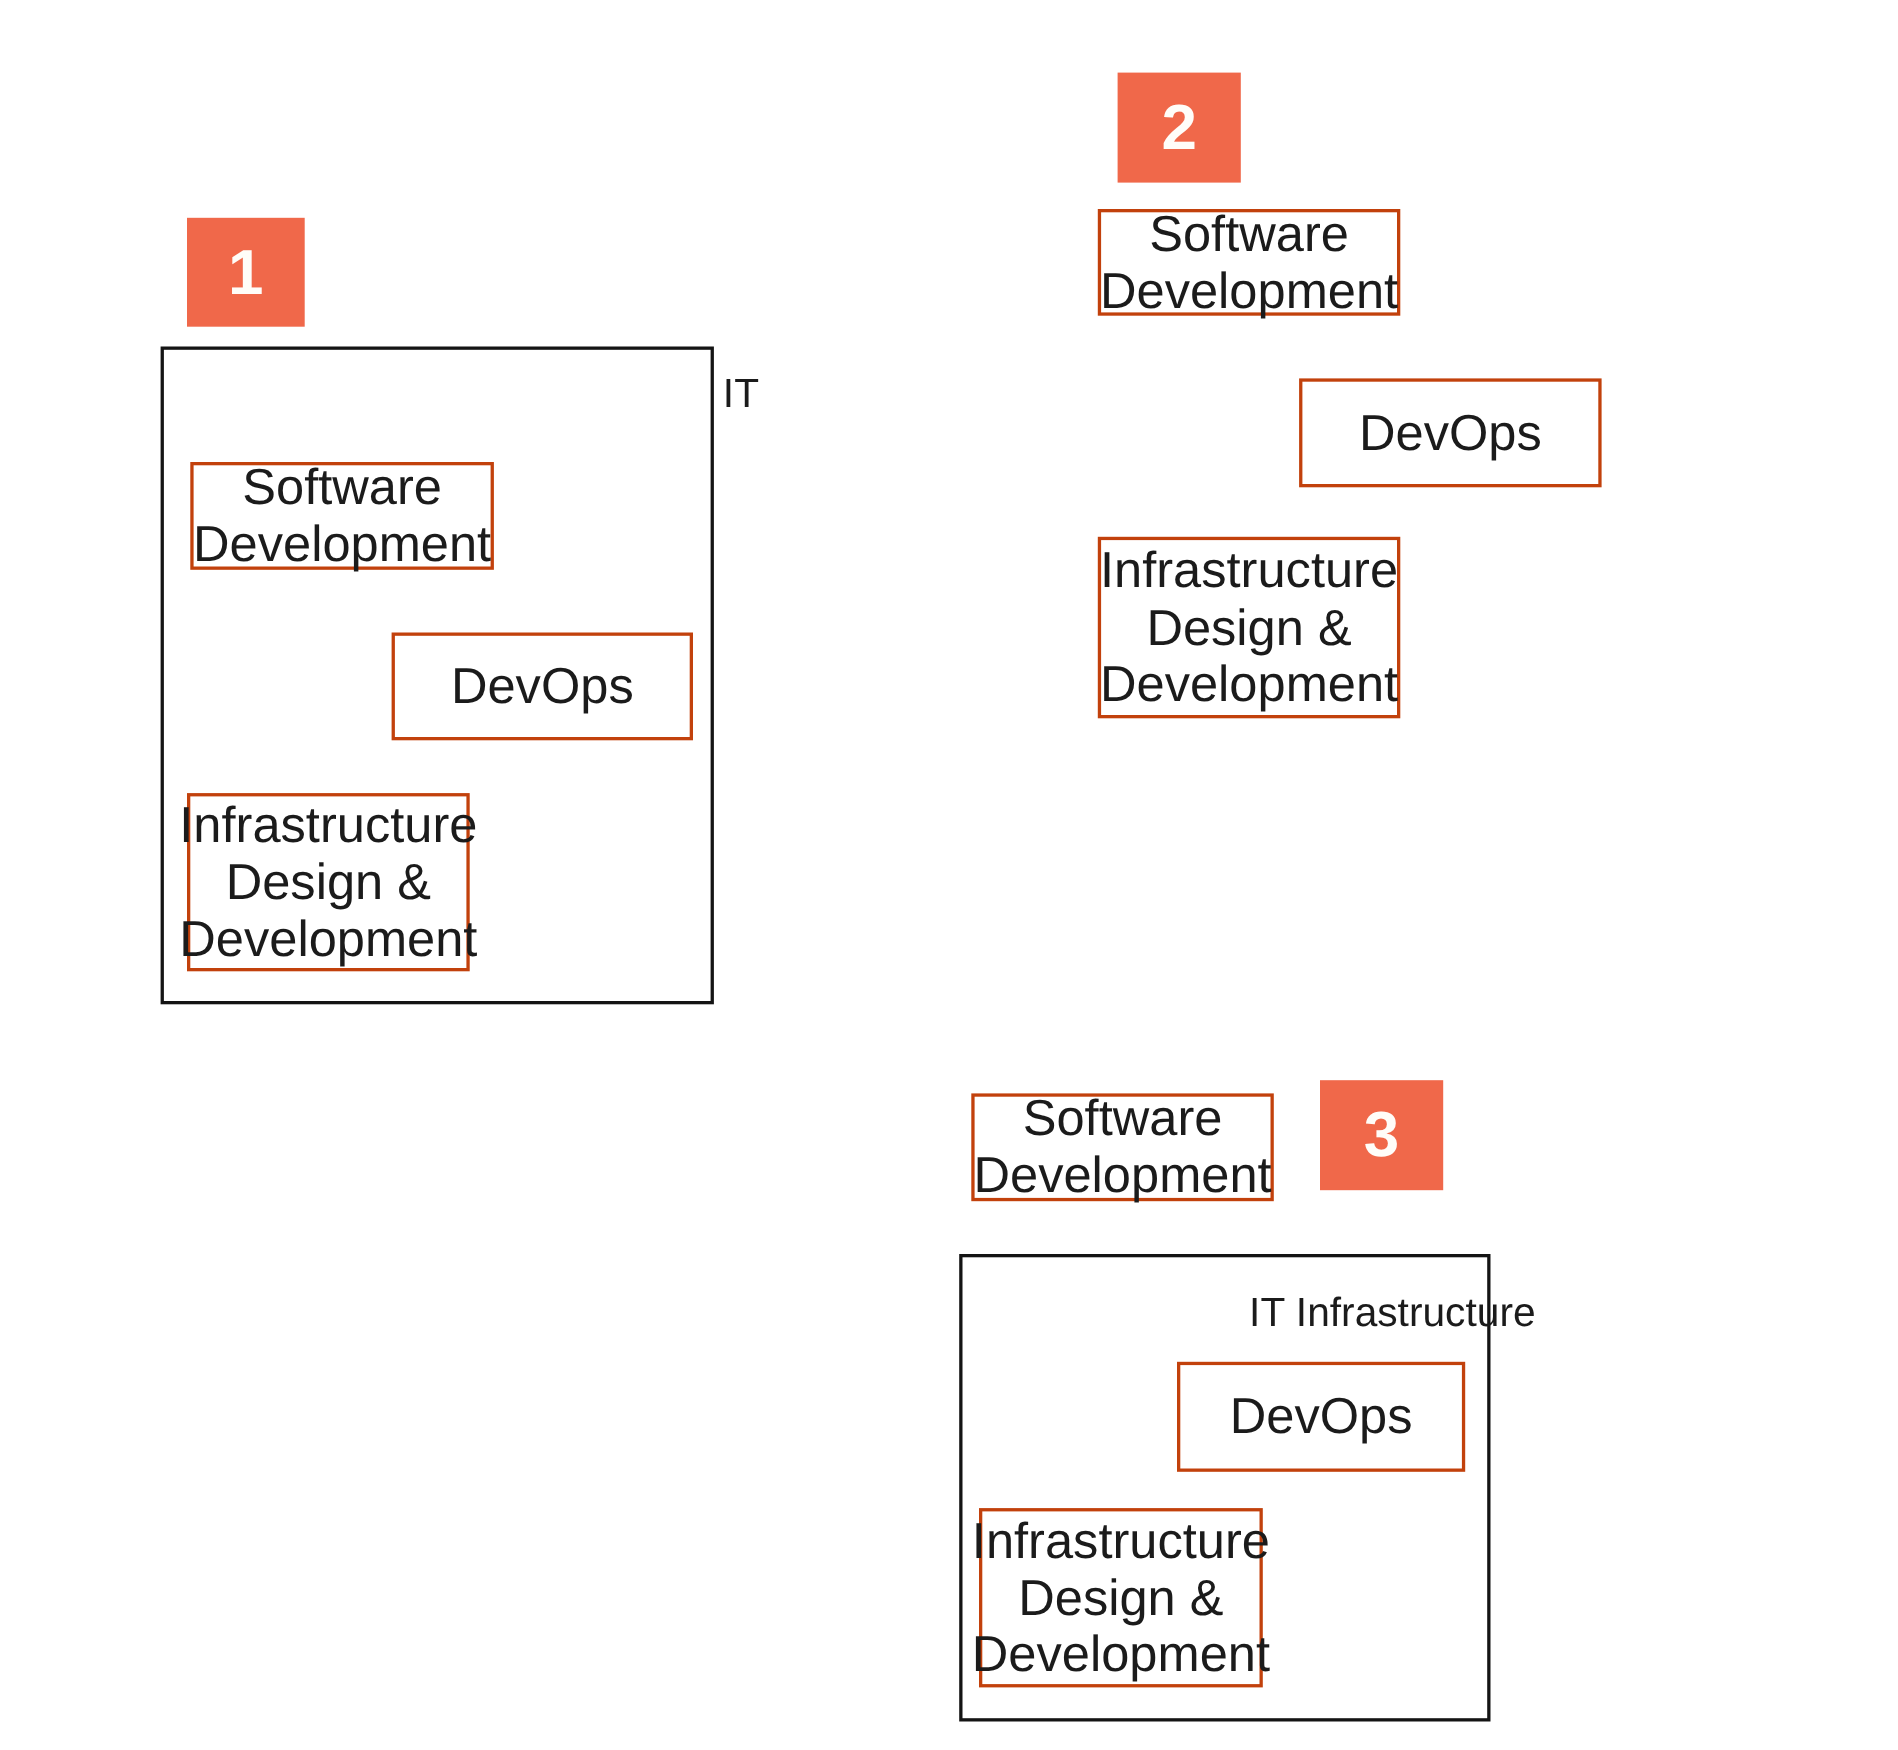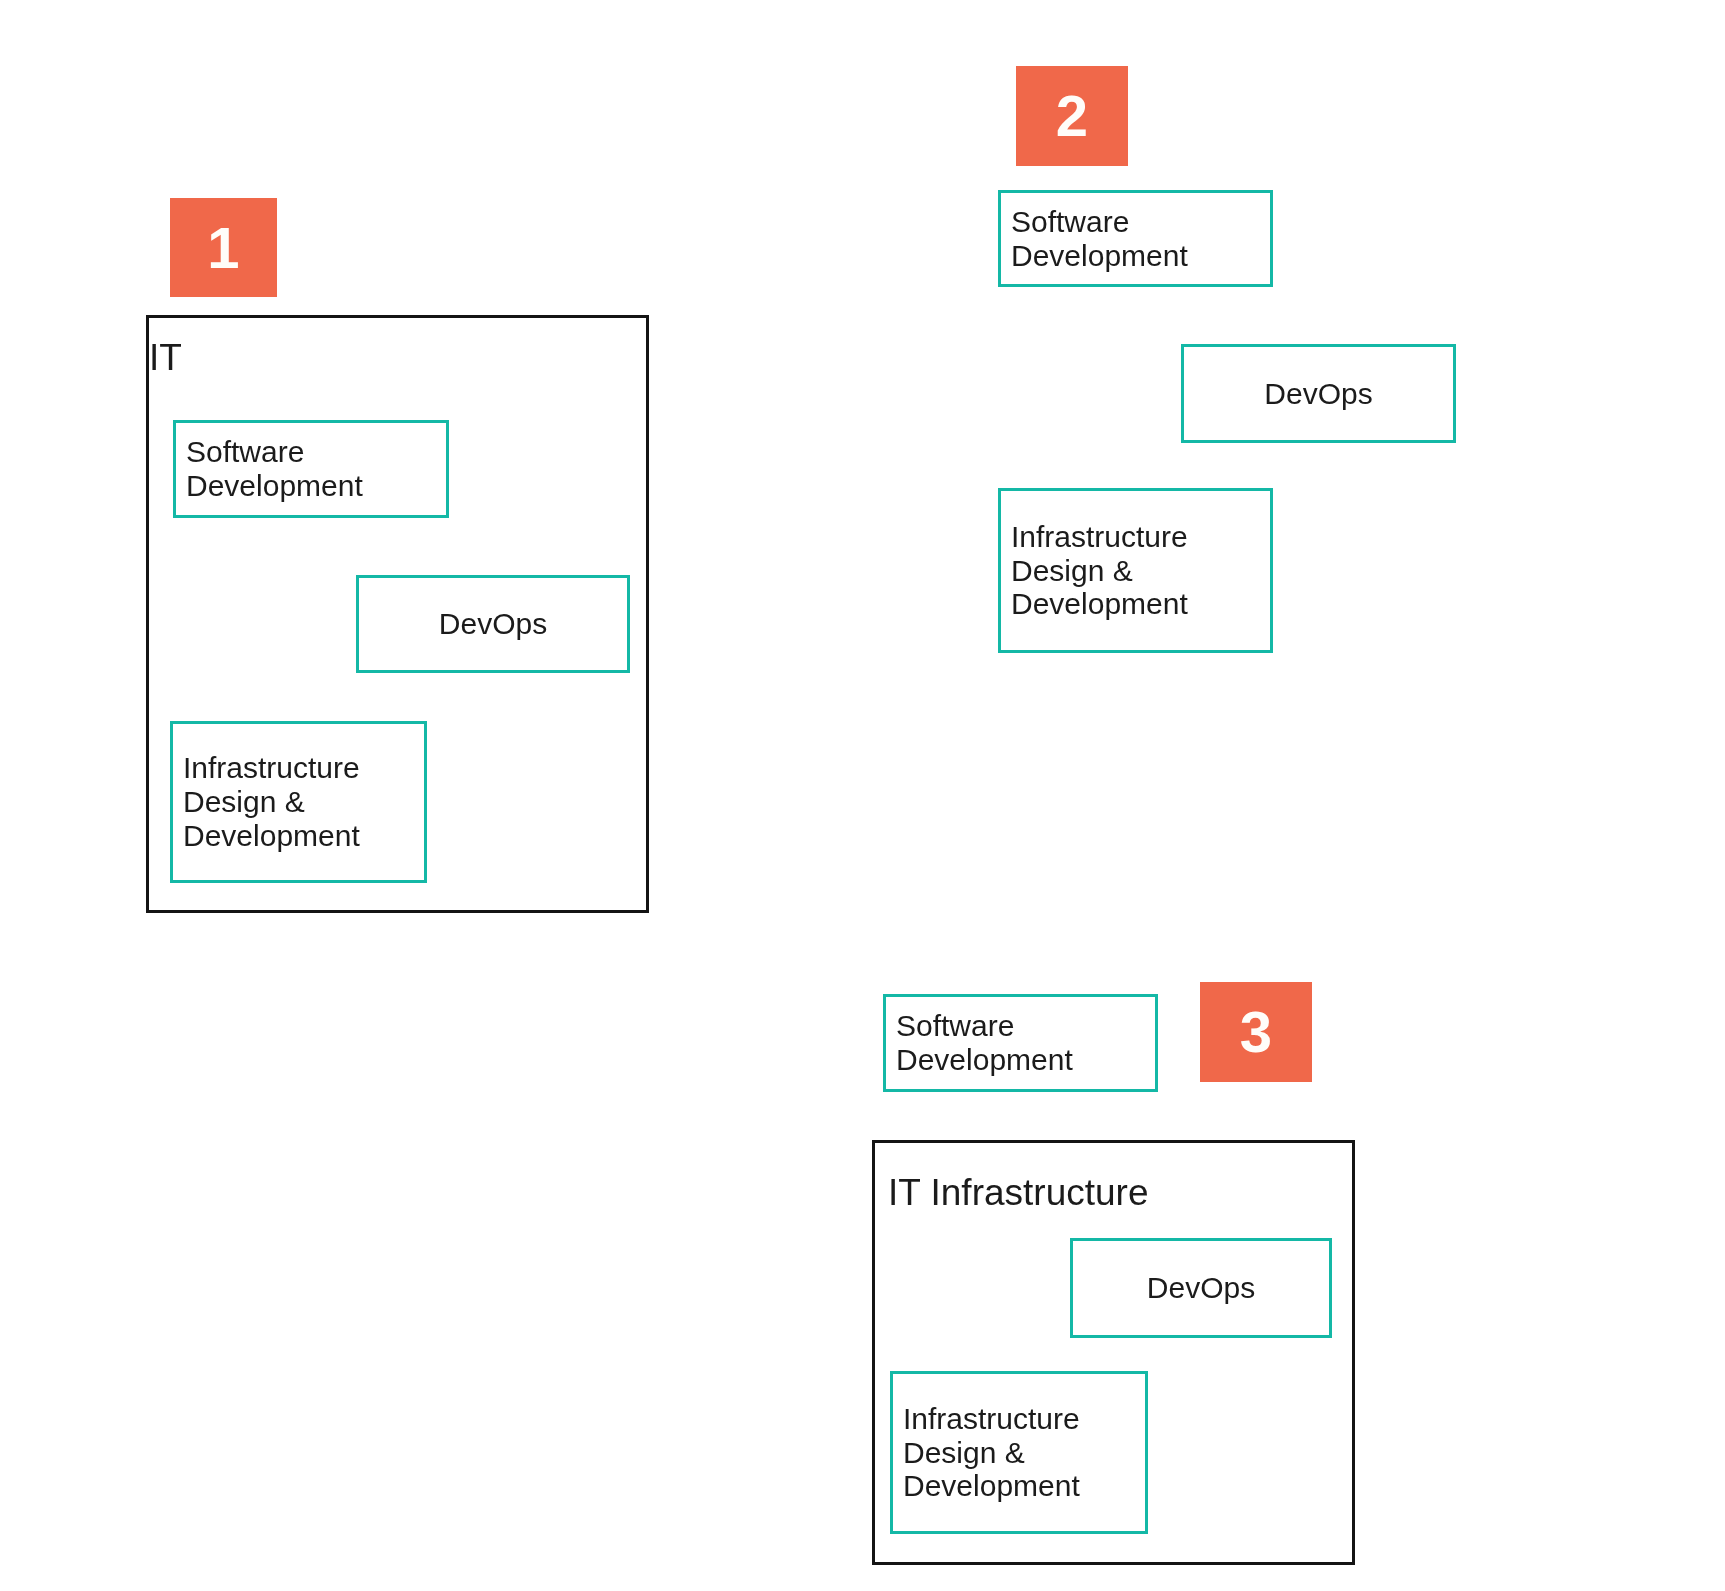--- a/index.html
+++ b/index.html
@@ -30,33 +30,35 @@
     line-height: 1;
   }
   .groupbox {
     position: absolute;
     border: 3px solid #141414;
     background: #ffffff;
     box-sizing: border-box;
   }
   .group-title {
     width: 100%;
-    text-align: left;
+    text-align: right;
     font-size: 37px;
     line-height: 1.1;
+    margin-left: 44px;
   }
   .item {
     position: absolute;
-    border: 3px solid #14b8a6;
+    border: 3px solid #c2410c;
     background: #ffffff;
     box-sizing: border-box;
     display: flex;
     align-items: center;
     justify-content: center;
-    font-size: 30px;
+    text-align: center;
+    font-size: 46px;
     line-height: 1.13;
     padding: 4px 10px;
   }
 </style>
 </head>
 <body>
 
 <div class="canvas">
 
   <div class="badge" style="left:170px; top:198px; width:107px; height:99px;">

